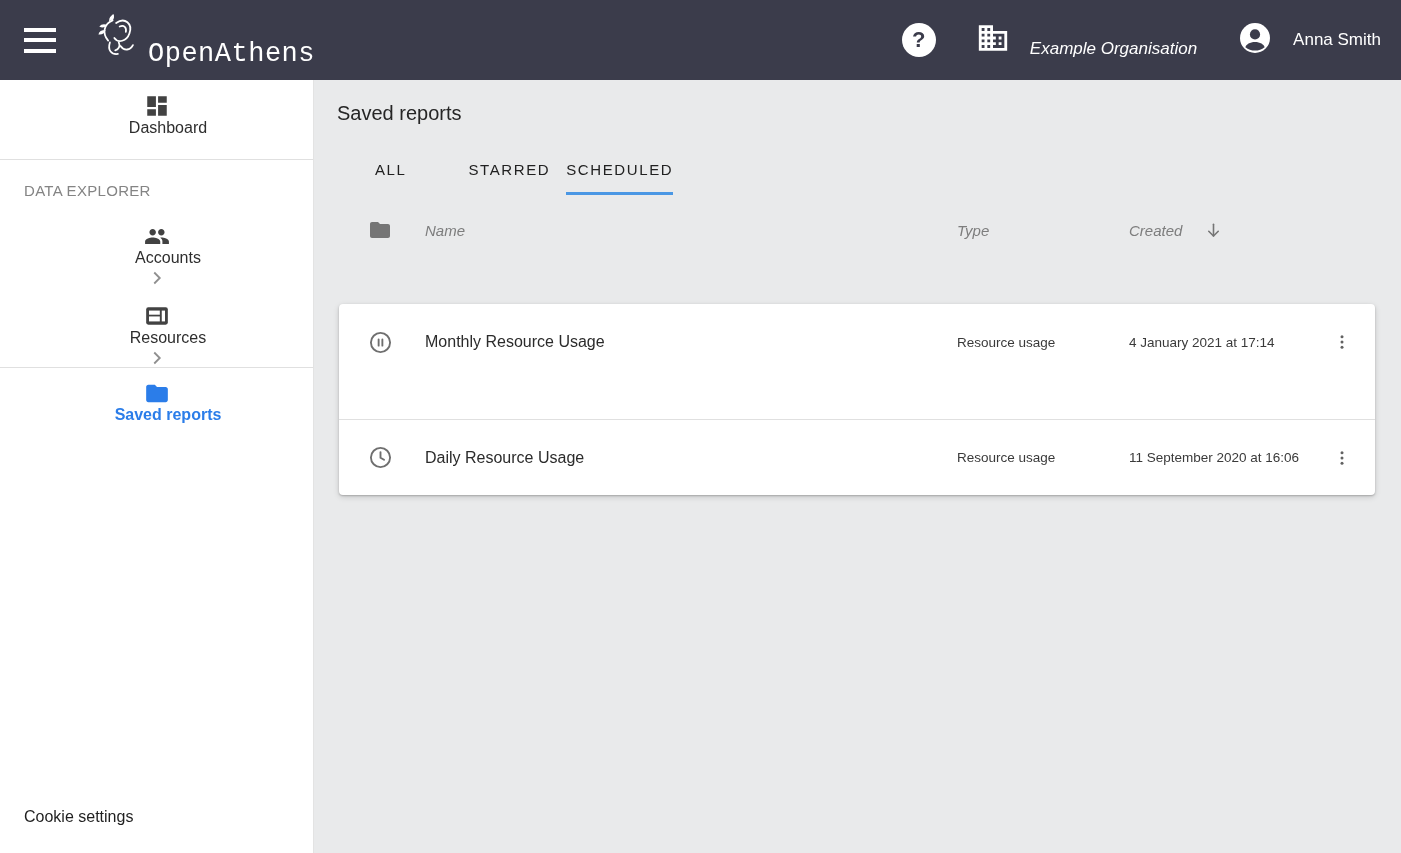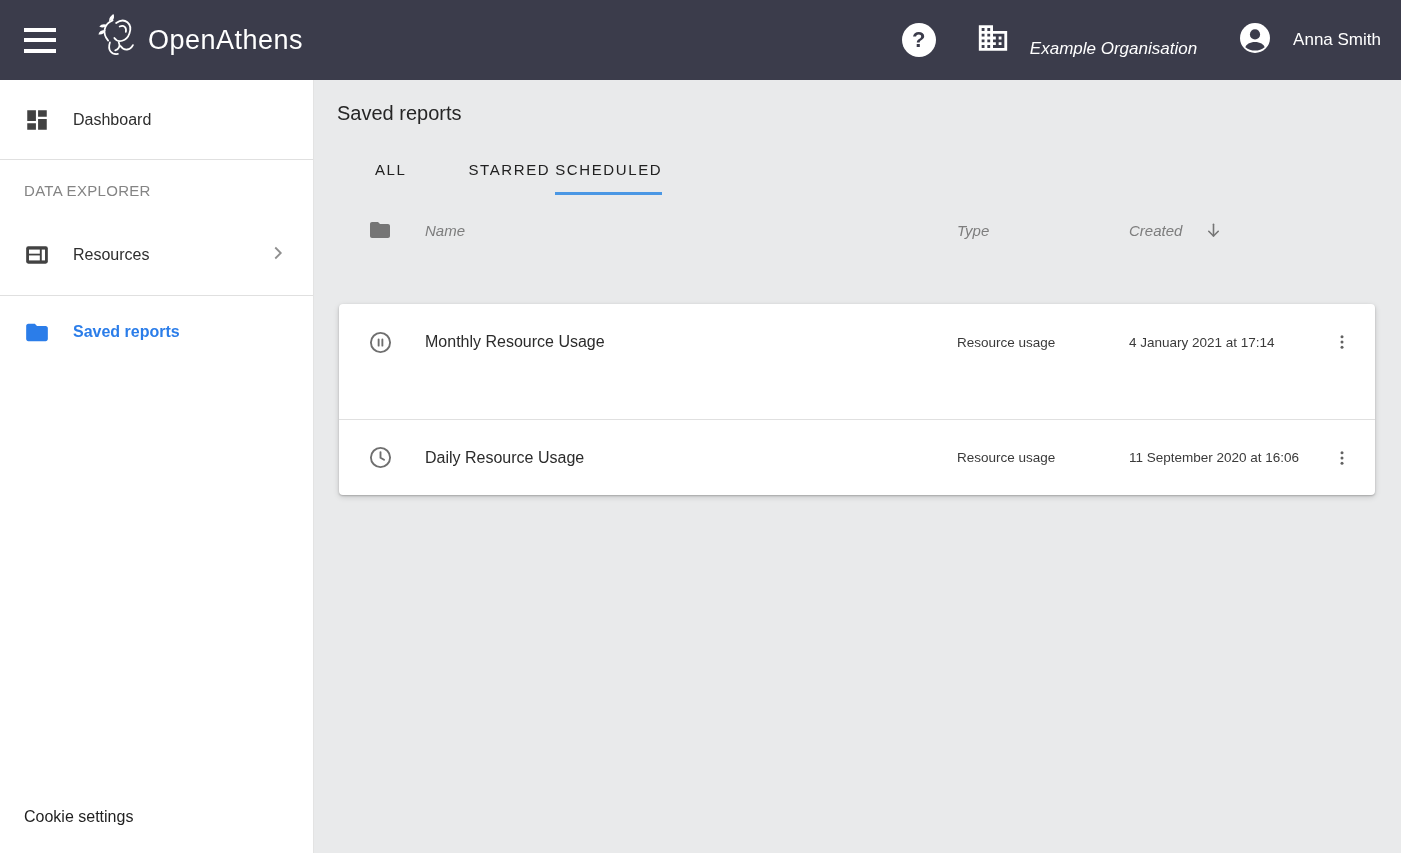--- a/index.html
+++ b/index.html
@@ -14,41 +14,42 @@
   
   .topbar {
     position: absolute; top: 0; left: 0; width: 1401px; height: 80px;
     background: #3b3c4b; color: #ffffff;
     display: flex; align-items: center;
   }
   .burger { width: 32px; height: 25px; margin-left: 24px;
     display: flex; flex-direction: column; justify-content: space-between;
     background: none; border: none; cursor: pointer; }
   .burger span { display: block; height: 4px; background: #fff; }
-  .brand { display: flex; align-items: center; margin-left: 38px; }
+  .brand { display: flex; align-items: flex-end; margin-left: 38px; font-family: Liberation Mono, monospace; }
   .brand-text { font-size: 27px; font-weight: 400; color: #fff; letter-spacing: 0.5px; margin-left: 8px; }
   .topbar-spacer { flex: 1; }
   .help-btn {
     width: 34px; height: 34px; border-radius: 50%;
     background: #ffffff; color: #3b3c4b;
     font-size: 22px; font-weight: 700; line-height: 34px; text-align: center;
     border: none; cursor: pointer; font-family: "Liberation Sans", sans-serif;
   }
   .org-group { display: flex; align-items: flex-end; margin-left: 40px; cursor: pointer; font-style: italic; }
   .org-label, .user-label { font-size: 17px; color: #fff; margin-left: 20px; }
   .user-group { display: flex; align-items: center; margin-left: 40px; margin-right: 20px; cursor: pointer; }
 
   
   .sidebar {
     position: absolute; top: 80px; left: 0; width: 314px; height: 773px;
     background: #ffffff; border-right: 1px solid #e3e3e3;
   }
   .side-item {
     display: flex; align-items: center; height: 54px; padding: 0 24px;
     cursor: pointer;
+    flex-direction: column;
   }
   .side-item .icn { width: 26px; height: 26px; flex: 0 0 26px; display: flex; align-items: center; }
   .side-item .lbl { font-size: 16px; color: #2e2e2e; margin-left: 23px; flex: 1; }
   .side-item.active .lbl { color: #2b7de9; font-weight: 700; }
   .side-divider { border: none; border-top: 1px solid #e0e0e0; margin: 0; }
   .dash-item { margin-top: 13px; margin-bottom: 12px; }
   .section-label { font-size: 15px; color: #848484; padding: 0 24px; margin-top: 22px; letter-spacing: 0.3px; }
   .acc-item { margin-top: 24px; height: 48px; }
   .res-item { margin-top: 32px; height: 48px; margin-bottom: 16px; }
   .saved-item { margin-top: 12px; height: 48px; }
@@ -62,21 +63,21 @@
   .main { position: absolute; top: 80px; left: 315px; width: 1086px; height: 773px; }
   .page-title { font-size: 20px; font-weight: 400; color: #262626; margin: 22px 0 0 22px; }
   .tabs { display: flex; margin: 36px 0 0 60px; }
   .tab {
     background: none; border: none; cursor: pointer;
     font-family: "Liberation Sans", sans-serif;
     font-size: 15px; letter-spacing: 1.6px; color: #212121;
     padding: 0 0 14px 0; border-bottom: 3px solid transparent;
   }
   .tab-all { margin-right: 62px; }
-  .tab-starred { margin-right: 5px; }
+  .tab-starred { margin-right: 16px; }
   .tab.active { border-bottom-color: #4a97e4; }
 
   .table-area { margin-left: 24px; width: 1036px; }
   .grid-row {
     display: grid;
     grid-template-columns: 86px 1fr 172px 195px 51px;
     align-items: center;
   }
   .thead { height: 70px; color: #7d7d7d; font-style: italic; }
   .thead .col-icon { padding-left: 29px; display: flex; align-items: center; }
@@ -161,20 +162,33 @@
         <path d="M3 13h8V3H3v10zm0 8h8v-6H3v6zm10 0h8V11h-8v10zm0-18v6h8V3h-8z"></path>
       </svg>
     </span>
     <span class="lbl">Dashboard</span>
   </div>
 
   <hr class="side-divider">
 
   <div class="section-label">DATA EXPLORER</div>
 
+  <div class="side-item acc-item">
+    <span class="icn">
+      <svg width="27" height="27" viewBox="0 0 24 24" fill="#424242">
+        <path d="M16 11c1.66 0 2.99-1.34 2.99-3S17.66 5 16 5c-1.66 0-3 1.34-3 3s1.34 3 3 3zm-8 0c1.66 0 2.99-1.34 2.99-3S9.66 5 8 5C6.34 5 5 6.34 5 8s1.34 3 3 3zm0 2c-2.33 0-7 1.17-7 3.5V19h14v-2.5c0-2.33-4.67-3.5-7-3.5zm8 0c-.29 0-.62.02-.97.05 1.16.84 1.97 1.97 1.97 3.45V19h6v-2.5c0-2.33-4.67-3.5-7-3.5z"></path>
+      </svg>
+    </span>
+    <span class="lbl">Accounts</span>
+    <span>
+      <svg width="22" height="22" viewBox="0 0 24 24" fill="none" stroke="#8f8f8f" stroke-width="2">
+        <path d="M9 6l6 6-6 6"></path>
+      </svg>
+    </span>
+  </div>
 
   <div class="side-item res-item">
     <span class="icn">
       <svg width="26" height="26" viewBox="0 0 24 24">
         <rect x="2" y="4" width="20" height="16" rx="2" fill="#424242"></rect>
         <rect x="4.6" y="7" width="10" height="3.8" fill="#ffffff"></rect>
         <rect x="4.6" y="12.4" width="10" height="4.6" fill="#ffffff"></rect>
         <rect x="16.4" y="7" width="3" height="10" fill="#ffffff"></rect>
       </svg>
     </span>

